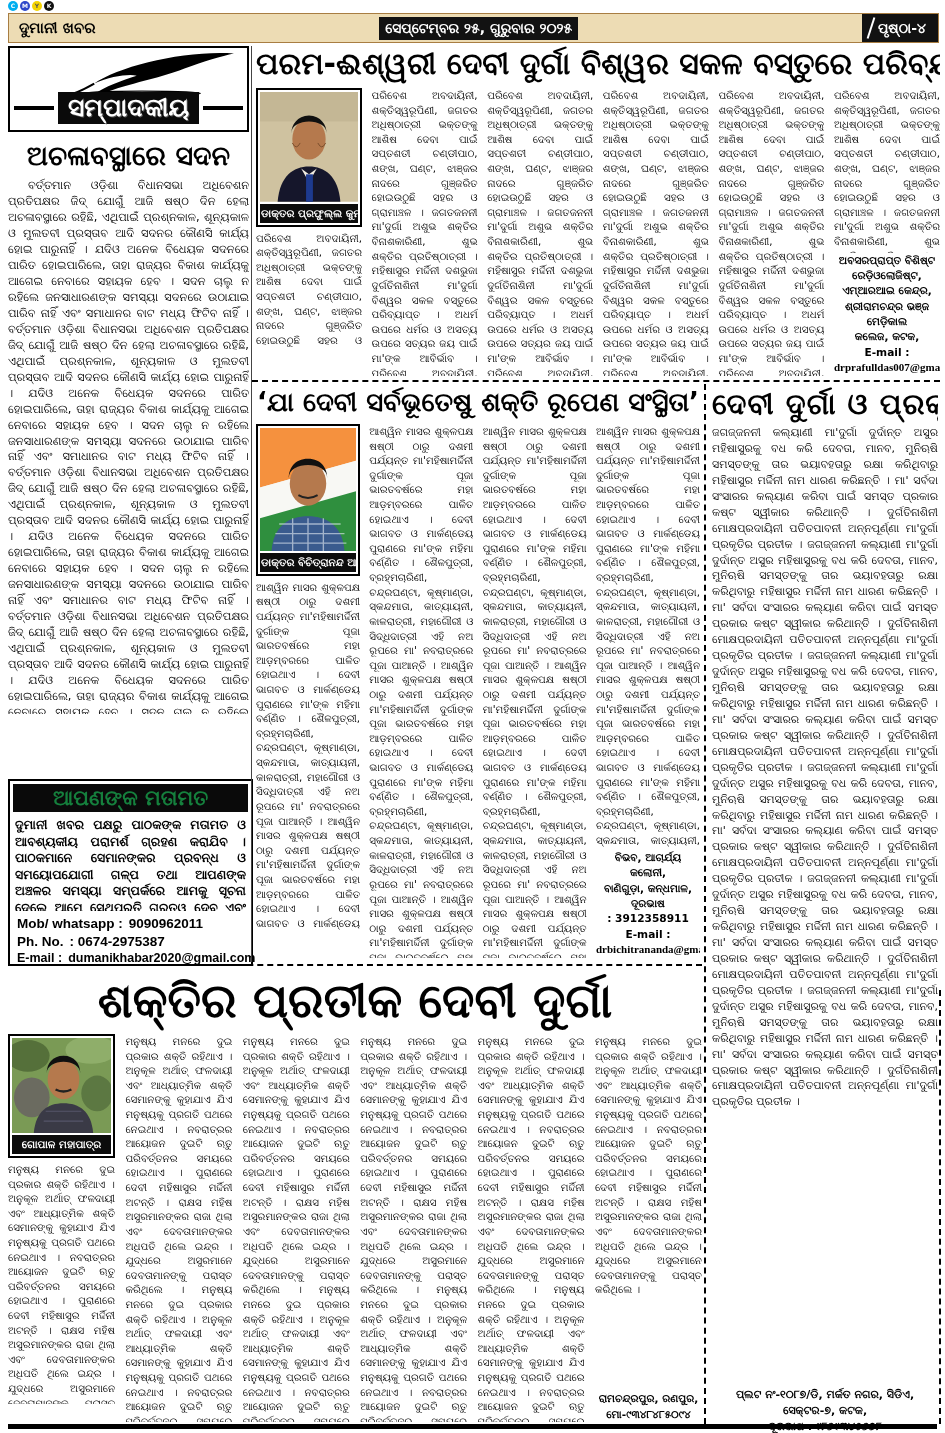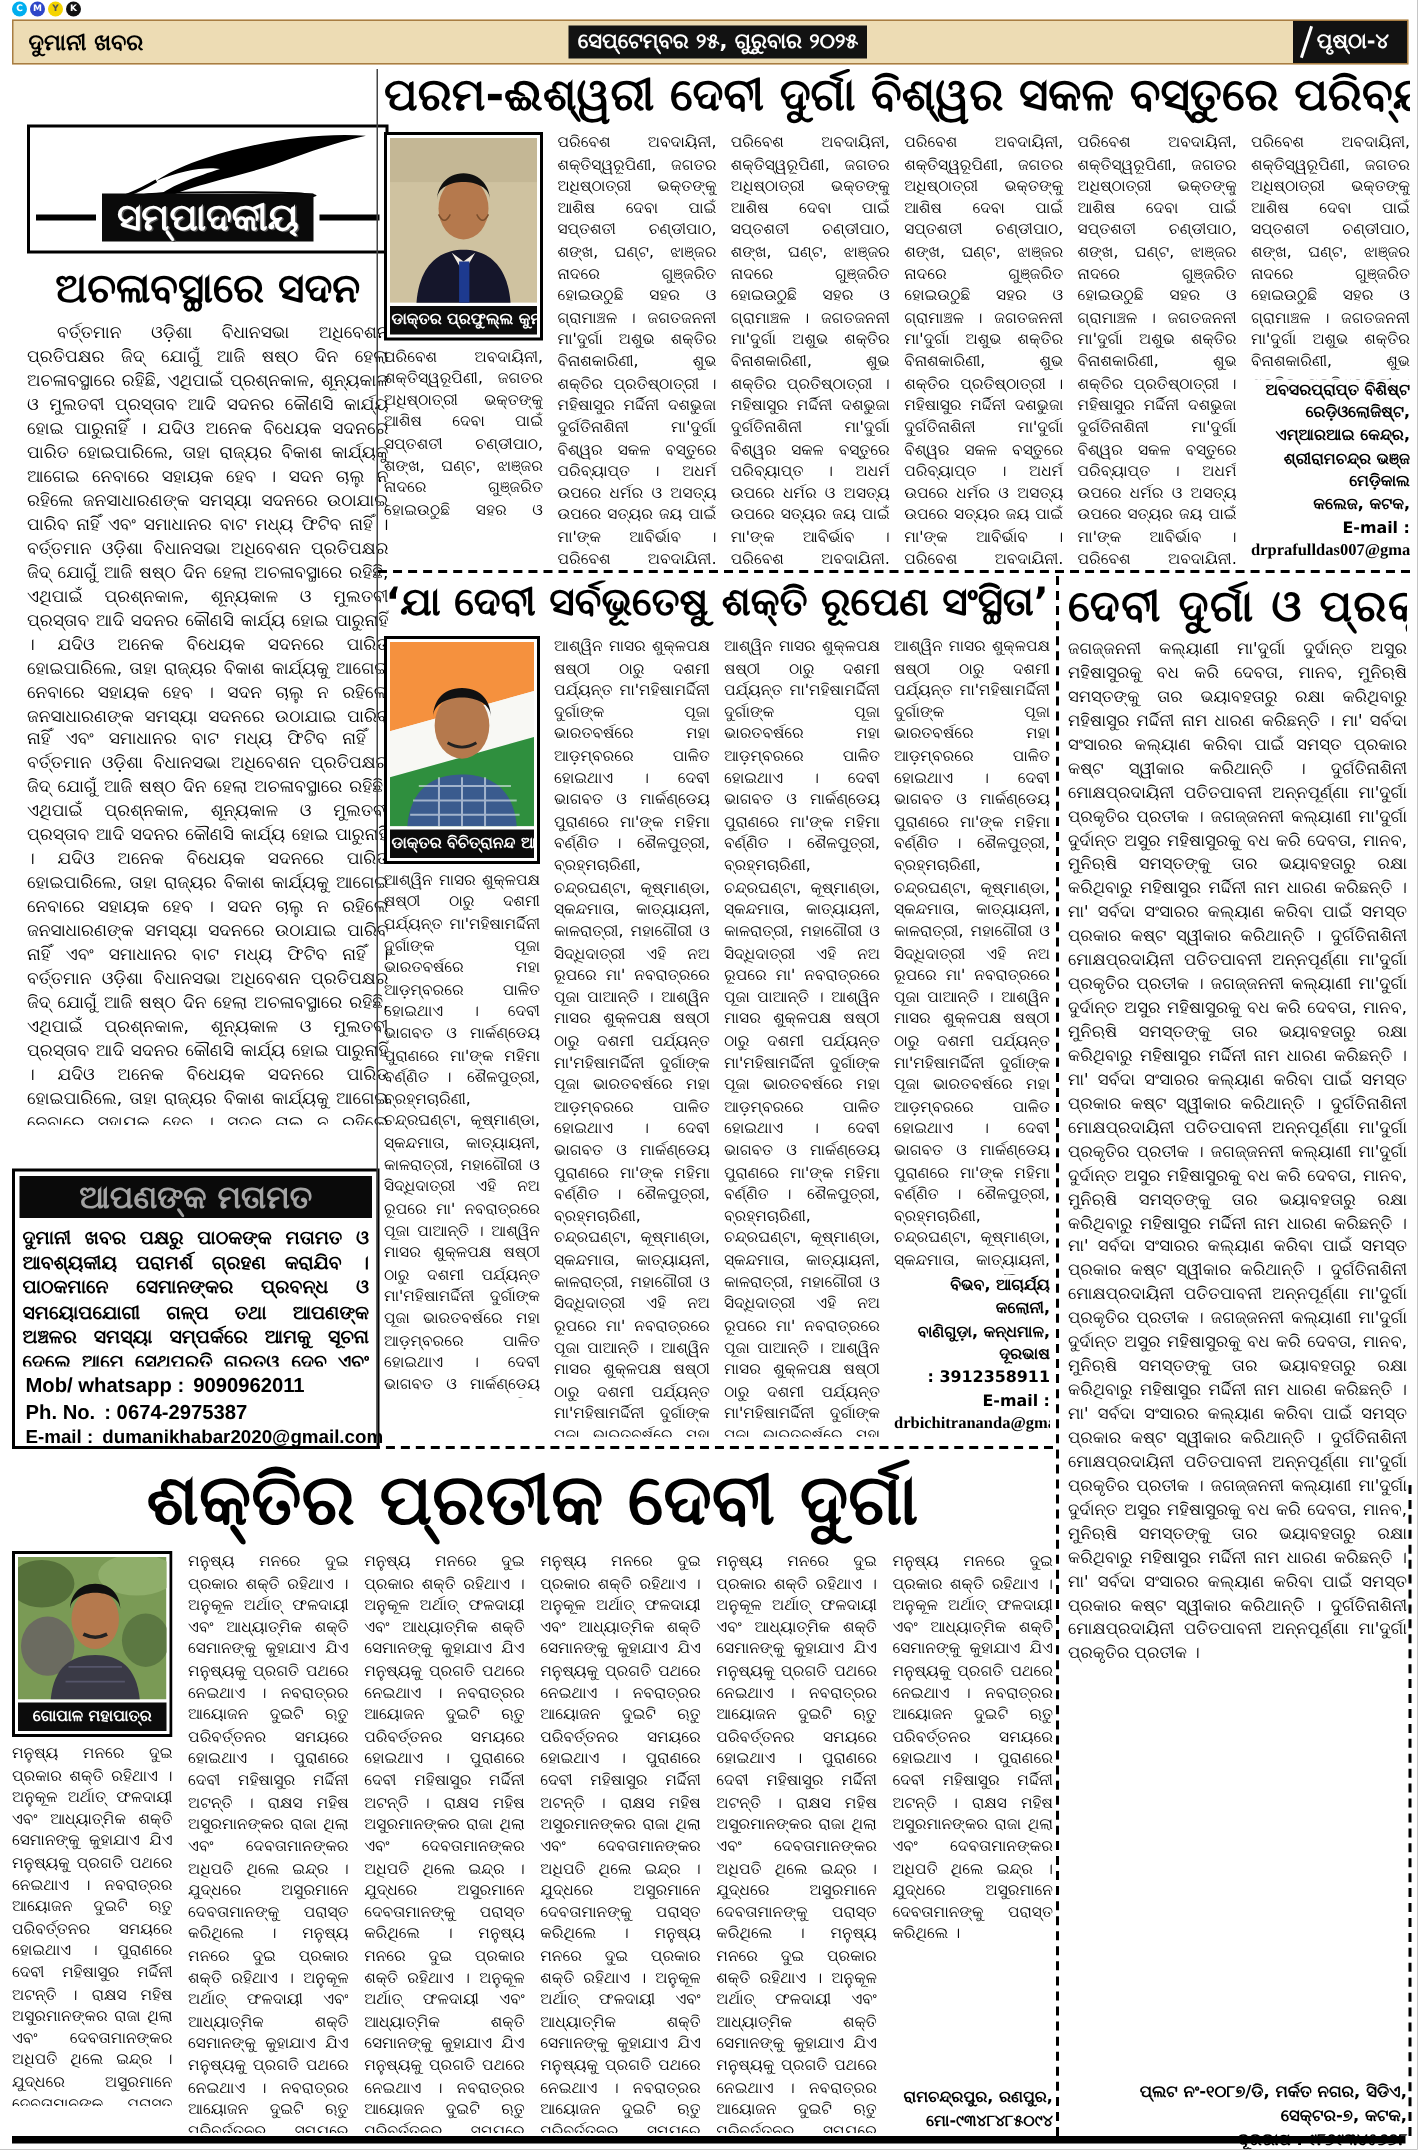--- a/index.html
+++ b/index.html
@@ -21,35 +21,35 @@
   
   .abs{position:absolute;}
   .headline{font-weight:bold;text-align:center;white-space:nowrap;overflow:hidden;}
   .cols{display:flex;justify-content:space-between;overflow:hidden;}
   .col{flex:0 0 auto;overflow:hidden;text-align:justify;font-size:10.3px;line-height:1.42;}
   .body-txt{text-align:justify;overflow:hidden;}
   .photo-frame{border:2px solid #000;background:#fff;padding:2px;margin:0 0 4px 0;}
   .photo-frame svg{display:block;width:100%;}
   .caption{background:#0c0c0c;color:#fff;font-weight:bold;text-align:center;font-size:10.5px;
            padding:2px 1px;margin-top:2px;white-space:nowrap;overflow:hidden;}
-  .sig{font-weight:bold;text-align:right;font-size:10.6px;line-height:1.45;}
+  .sig{font-weight:bold;text-align:center;font-size:10.6px;line-height:1.45;}
   .sig .mail{font-family:"Liberation Serif",serif;font-weight:bold;font-size:11px;}
   .dash-h{border-top:2px dashed #000;}
   .dash-v{border-left:2px dashed #000;}
   .solid-v{background:#444;width:1px;}
   
   .edit-box{border:2px solid #000;background:#fff;padding:2px 4px 6px 4px;}
   .edit-banner{display:flex;align-items:center;justify-content:center;gap:4px;margin-top:-4px;}
   .edit-banner .bar{height:4px;background:#000;flex:1;}
   .edit-title{background:#0a0a0a;color:#fff;font-weight:bold;font-size:25px;padding:1px 10px;text-shadow:1px 1px 0 #555;}
   .edit-headline{font-weight:bold;font-size:27px;text-align:center;margin:8px 0 6px 0;white-space:nowrap;}
   .edit-body{font-size:11.4px;line-height:1.4;text-align:justify;overflow:hidden;height:536px;text-indent:20px;}
   
   .opinion{border:2px solid #000;background:#fff;padding:3px;}
-  .op-title{background:#0a0a0a;color:#a3a3a3;font-weight:bold;font-size:21px;text-align:center;padding:2px 0;}
+  .op-title{background:#0a0a0a;color:#15803d;font-weight:bold;font-size:21px;text-align:center;padding:2px 0;}
   .op-body{font-size:12.6px;font-weight:bold;line-height:1.32;text-align:justify;margin:5px 2px 4px 2px;overflow:hidden;height:94px;}
   .op-row{display:flex;font-family:"Liberation Sans",sans-serif;font-weight:bold;font-size:13.5px;padding:0 4px;line-height:1.3;}
   .op-row .lbl{flex:0 0 auto;} .op-row .val{flex:1;text-align:left;padding-left:6px;}
   .op-row.mail{font-size:12.5px;}
   .bottom-rule{position:absolute;left:8px;top:1424px;width:929px;height:5px;background:#000;}
   .last-col{display:flex;flex-direction:column;}
   .last-col .fill{flex:1 1 auto;overflow:hidden;}
 </style>
 </head>
 <body>
@@ -67,21 +67,21 @@
     <div class="np-name">ଦୁମାନୀ ଖବର</div>
     <div class="mast-mid">
       <div class="date-box">ସେପ୍ଟେମ୍ବର ୨୫, ଗୁରୁବାର ୨୦୨୫</div>
     </div>
     <div class="page-box">
       <span class="slash"></span>
       <span>ପୃଷ୍ଠା-୪</span>
     </div>
   </div>
 
-  <div class="abs" style="left:18px;top:46px;width:241px;margin-top:37px;">
+  <div class="abs" style="left:8px;top:46px;width:241px;">
     <div class="edit-box">
       <svg viewBox="0 0 220 52" style="width:200px;height:46px;display:block;margin:0 0 0 28px;">
         <path d="M214,4 C160,0 84,18 56,38 C74,30 94,27 104,29 C88,34 66,42 58,49 L63,51 C84,40 128,33 158,21 C180,13 200,7 214,4 Z" fill="#000"></path>
         <path d="M56,38 C42,46 30,51 20,53" stroke="#000" stroke-width="2.5" fill="none"></path>
         <ellipse cx="110" cy="49" rx="66" ry="2.6" fill="none" stroke="#000" stroke-width="1.4"></ellipse>
       </svg>
       <div class="edit-banner">
         <div class="bar"></div>
         <div class="edit-title">ସମ୍ପାଦକୀୟ</div>
         <div class="bar"></div>

